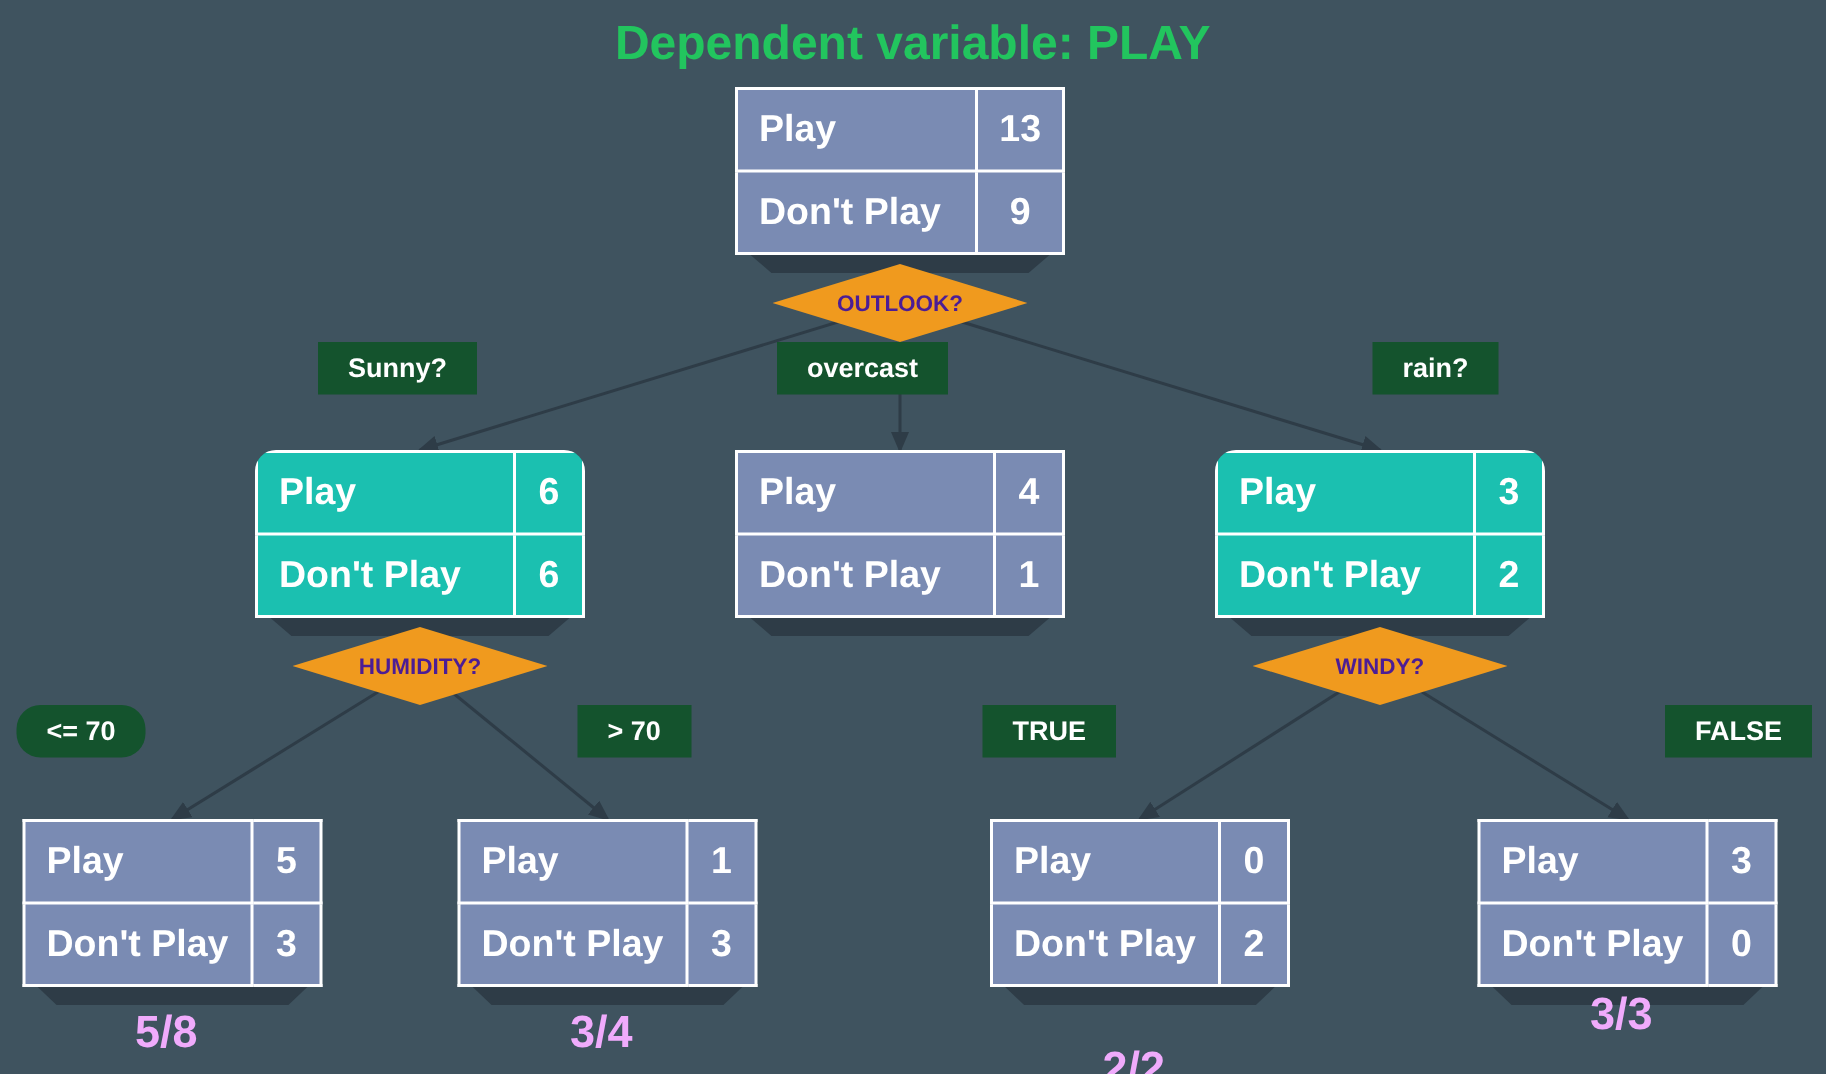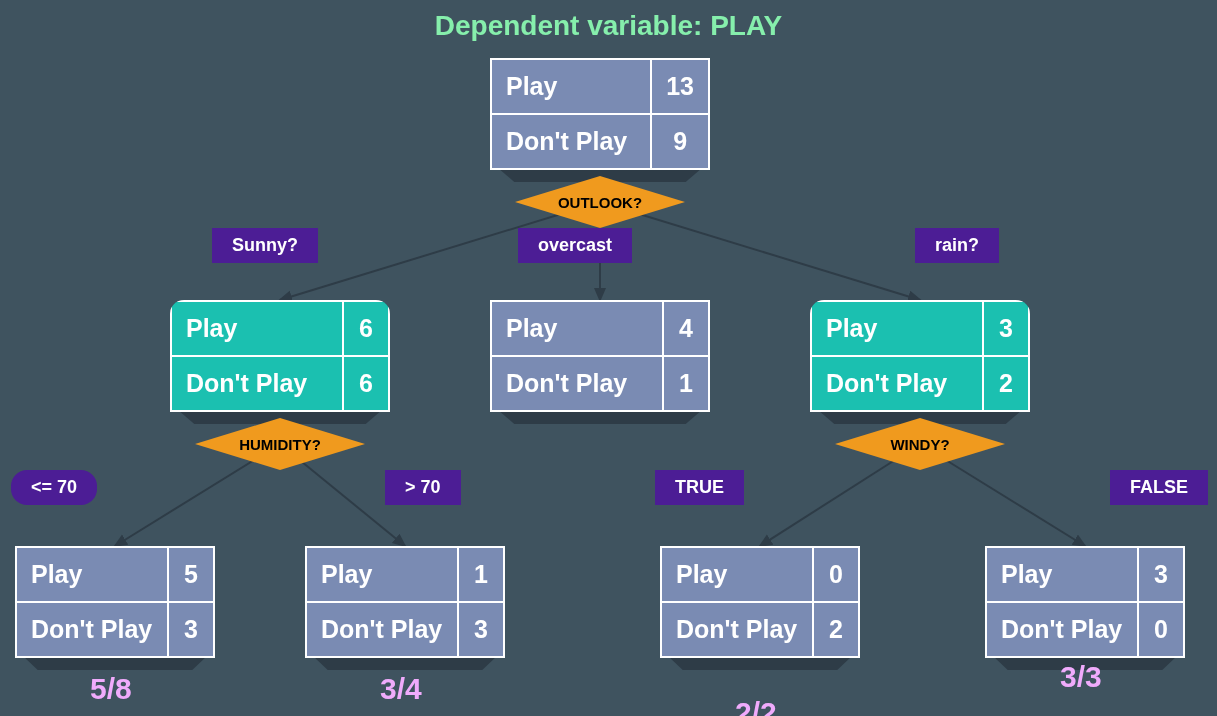--- a/index.html
+++ b/index.html
@@ -9,23 +9,23 @@
     width: 1217px;
     height: 716px;
     position: relative;
     overflow: hidden;
   }
   .title {
     position: absolute;
     left: 50%;
     transform: translateX(-50%);
     top: 10px;
-    font-size: 28px;
+    font-size: 32px;
     font-weight: 700;
-    color: #86efac;
+    color: #22c55e;
   }
   svg.connectors {
     position: absolute;
     top: 0; left: 0;
     width: 1217px; height: 716px;
     pointer-events: none;
   }
   .node {
     position: absolute;
     width: 220px;
@@ -55,26 +55,26 @@
   .teal td { background: #1bc0b0; }
   .teal table { border-radius: 14px 14px 0 0; overflow: hidden; }
   .node.narrow { width: 200px; }
   .node.narrow .shadow { width: 184px; }
   .diamond {
     position: absolute;
     width: 170px; height: 52px;
     background: #f09a1e;
     clip-path: polygon(50% 0, 100% 50%, 50% 100%, 0 50%);
     display: flex; align-items: center; justify-content: center;
-    color: #000000; font-weight: 700; font-size: 15px;
+    color: #4c1d95; font-weight: 700; font-size: 15px;
     z-index: 3;
   }
   .tag {
     position: absolute;
-    background: #4c1d95;
+    background: #14532d;
     color: #fff;
     font-weight: 700;
     font-size: 18px;
     padding: 7px 20px;
     z-index: 3;
   }
   .ratio {
     position: absolute;
     color: #f0abfc;
     font-weight: 800;

